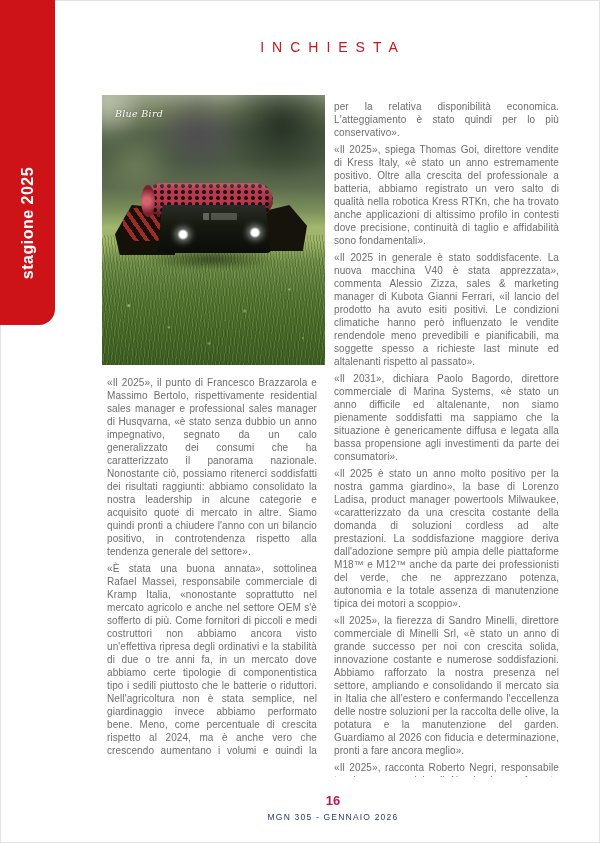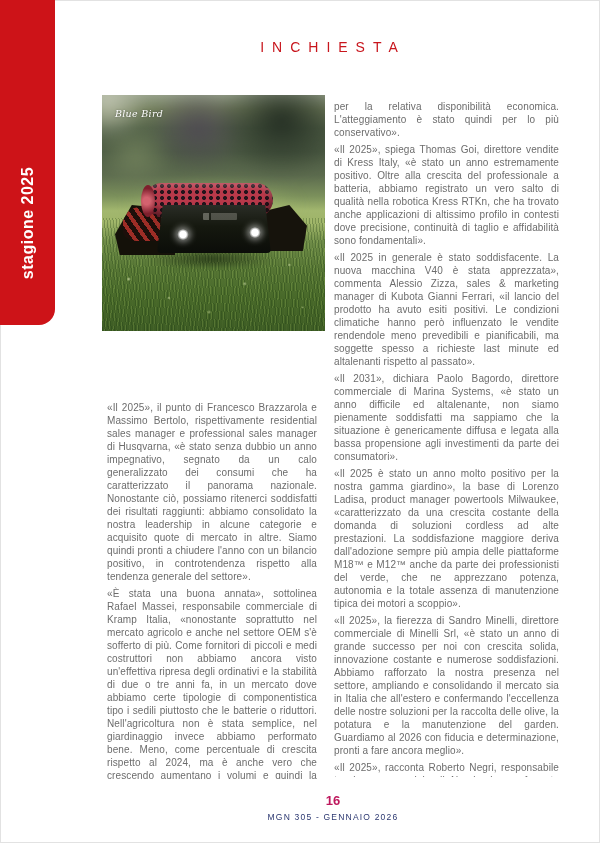--- a/index.html
+++ b/index.html
@@ -20,21 +20,21 @@
     font-size:16px;letter-spacing:.5px;
   }
   
   .header-title{
     position:absolute;left:103px;top:39px;width:460px;
     text-align:center;color:#c8161d;font-size:14px;
     letter-spacing:8px;font-weight:400;
   }
   
   .photo{
-    position:absolute;left:102px;top:95px;width:223px;height:236px;overflow:hidden;
+    position:absolute;left:102px;top:95px;width:223px;height:270px;overflow:hidden;
     background:linear-gradient(180deg,
       #96a089 0%,#75815f 6%,#55644a 14%,#4d5c44 24%,#5c6b4e 34%,
       #7c915c 43%,#a2b76e 49%,#9fb469 54%,#6f8c48 62%,
       #567634 74%,#486929 86%,#3d5c24 100%);
   }
   .photo .bg-blobs{
     position:absolute;inset:-10px;filter:blur(7px);
     background:
       radial-gradient(95px 80px at 78% 14%, rgba(32,42,32,.95), rgba(32,42,32,0) 70%),
       radial-gradient(70px 62px at 44% 17%, rgba(78,70,84,.85), rgba(78,70,84,0) 70%),
@@ -111,21 +111,21 @@
     position:absolute;left:13px;top:13px;color:#ffffff;
     font-family:"DejaVu Serif",serif;font-style:italic;font-size:9.5px;
     letter-spacing:.3px;text-shadow:0 0 2px rgba(0,0,0,.4);
   }
   
   .col{
     position:absolute;color:#6c6c6c;font-size:10px;line-height:13px;
     text-align:justify;letter-spacing:.1px;overflow:hidden;
   }
   .col p{margin:4px;padding:0;}
-  .col-left{left:103px;top:397px;width:218px;height:382px;}
+  .col-left{left:103px;top:372px;width:218px;height:382px;}
   .col-right{left:330px;top:96px;width:233px;height:681px;}
   
   .footer-page{
     position:absolute;left:103px;top:793px;width:460px;text-align:center;
     color:#be185d;font-weight:bold;font-size:13px;
   }
   .footer-issue{
     position:absolute;left:103px;top:812px;width:460px;text-align:center;
     color:#2b3770;font-size:8.5px;letter-spacing:1.2px;
   }

